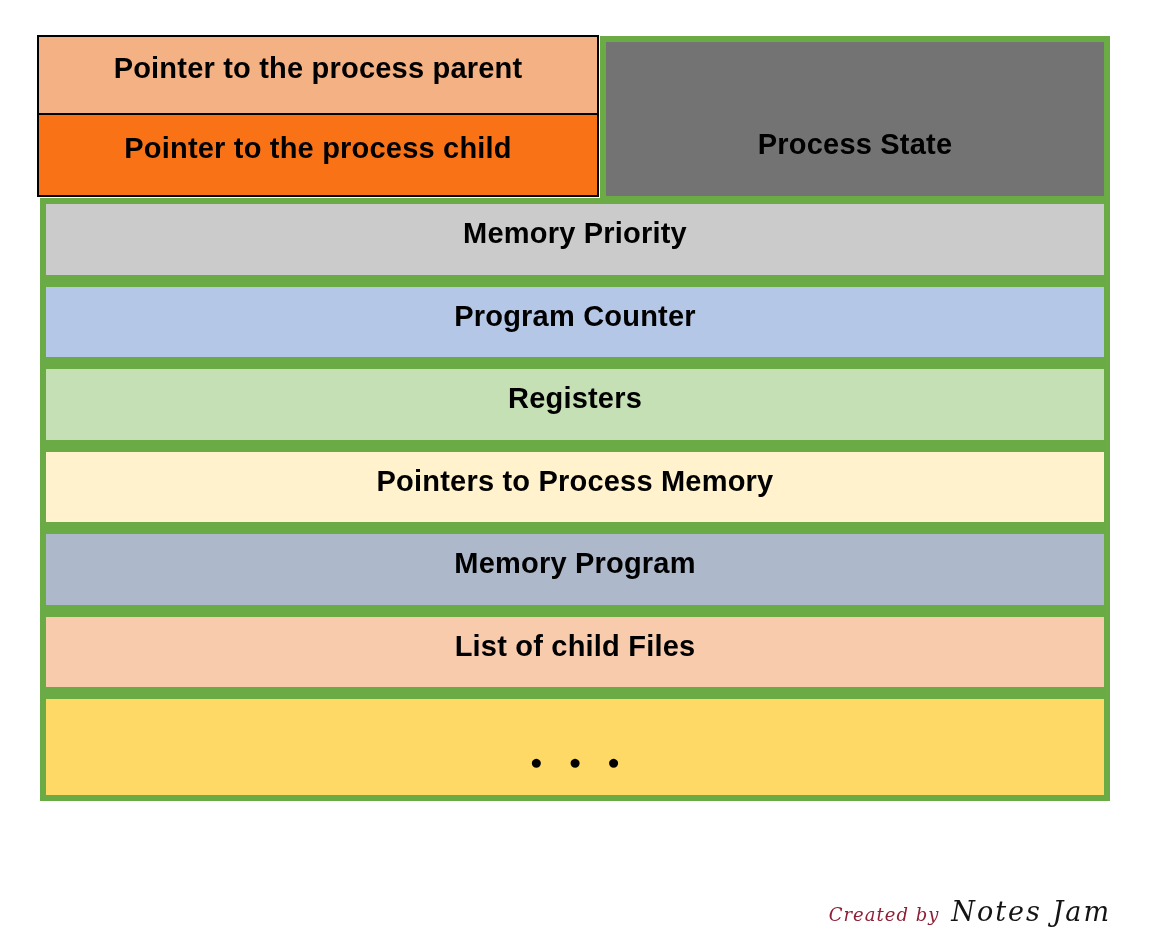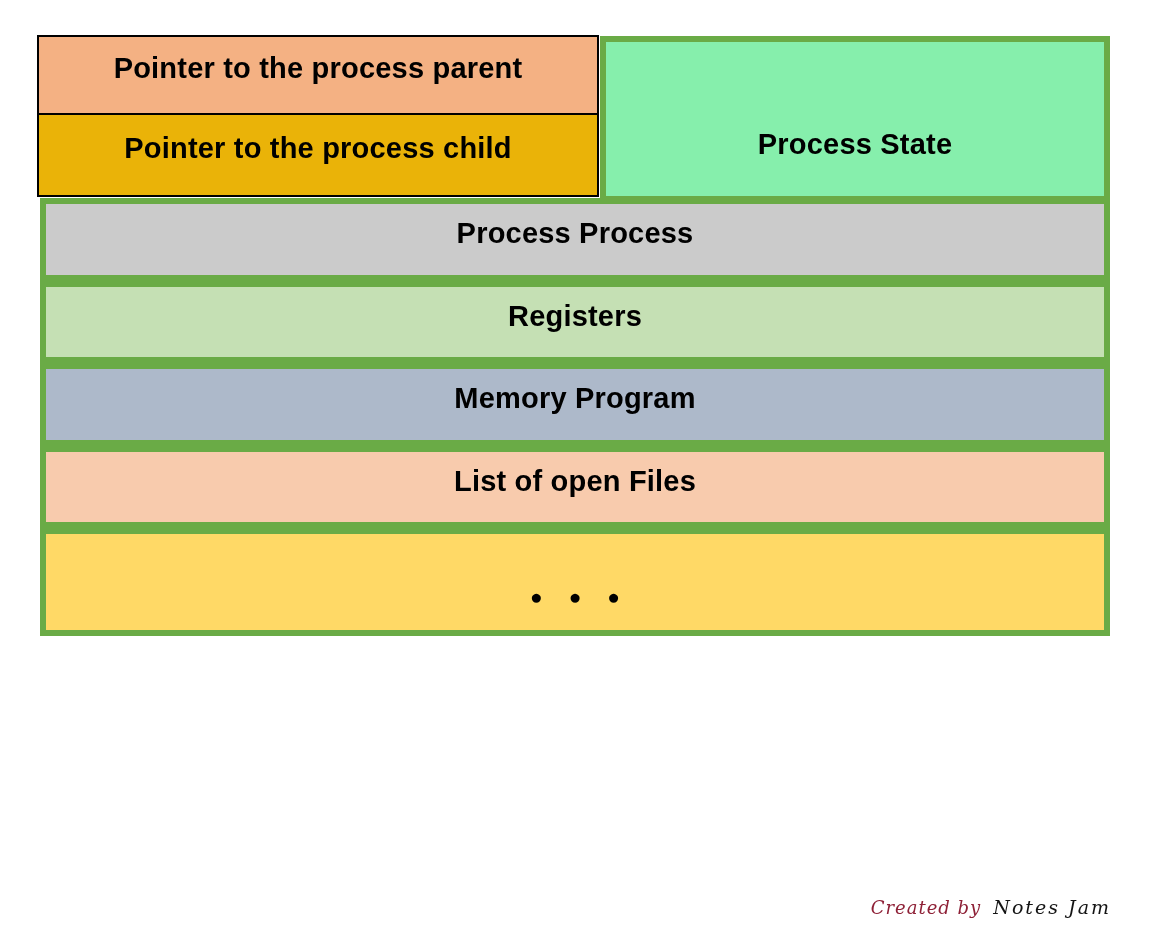--- a/index.html
+++ b/index.html
@@ -96,54 +96,60 @@
     white-space: nowrap;
   }
   .credit-prefix {
     color: #8E2036;
     font-size: 18px;
     letter-spacing: 1px;
     margin-right: 12px;
   }
   .credit-name {
     color: #141414;
-    font-size: 19px;
+    font-size: 27px;
     letter-spacing: 2px;
   }
 </style>
 </head>
 <body>
 
 <div class="canvas">
 
   <div class="left-stack">
     <div class="tbox parent" style="background: rgb(244, 177, 131);">
       <span class="block-label">Pointer to the process parent</span>
     </div>
-    <div class="tbox child" style="background: #eab308;">
+    <div class="tbox child" style="background: #f97316;">
       <span class="block-label">Pointer to the process child</span>
     </div>
   </div>
 
-  <div class="state-box" style="background: #86efac;">
+  <div class="state-box" style="background: #737373;">
     <span class="block-label">Process State</span>
   </div>
 
   <div class="rows">
       <div class="row" style="background: rgb(203, 203, 203);">
-        <span class="block-label">Process Process</span>
+        <span class="block-label">Memory Priority</span>
+      </div>
+      <div class="row" style="background: rgb(180, 199, 231);">
+        <span class="block-label">Program Counter</span>
       </div>
       <div class="row" style="background: rgb(197, 224, 180);">
         <span class="block-label">Registers</span>
+      </div>
+      <div class="row" style="background: rgb(255, 242, 204);">
+        <span class="block-label">Pointers to Process Memory</span>
       </div>
       <div class="row" style="background: rgb(173, 185, 202);">
         <span class="block-label">Memory Program</span>
       </div>
       <div class="row" style="background: rgb(248, 203, 173);">
-        <span class="block-label">List of open Files</span>
+        <span class="block-label">List of child Files</span>
       </div>
       <div class="row" style="background: rgb(255, 217, 102);">
         <span class="dots-label">●●●</span>
       </div>
     </div>
 
   <div class="credit">
     <span class="credit-prefix">Created by</span><span class="credit-name">Notes Jam</span>
   </div>
 

